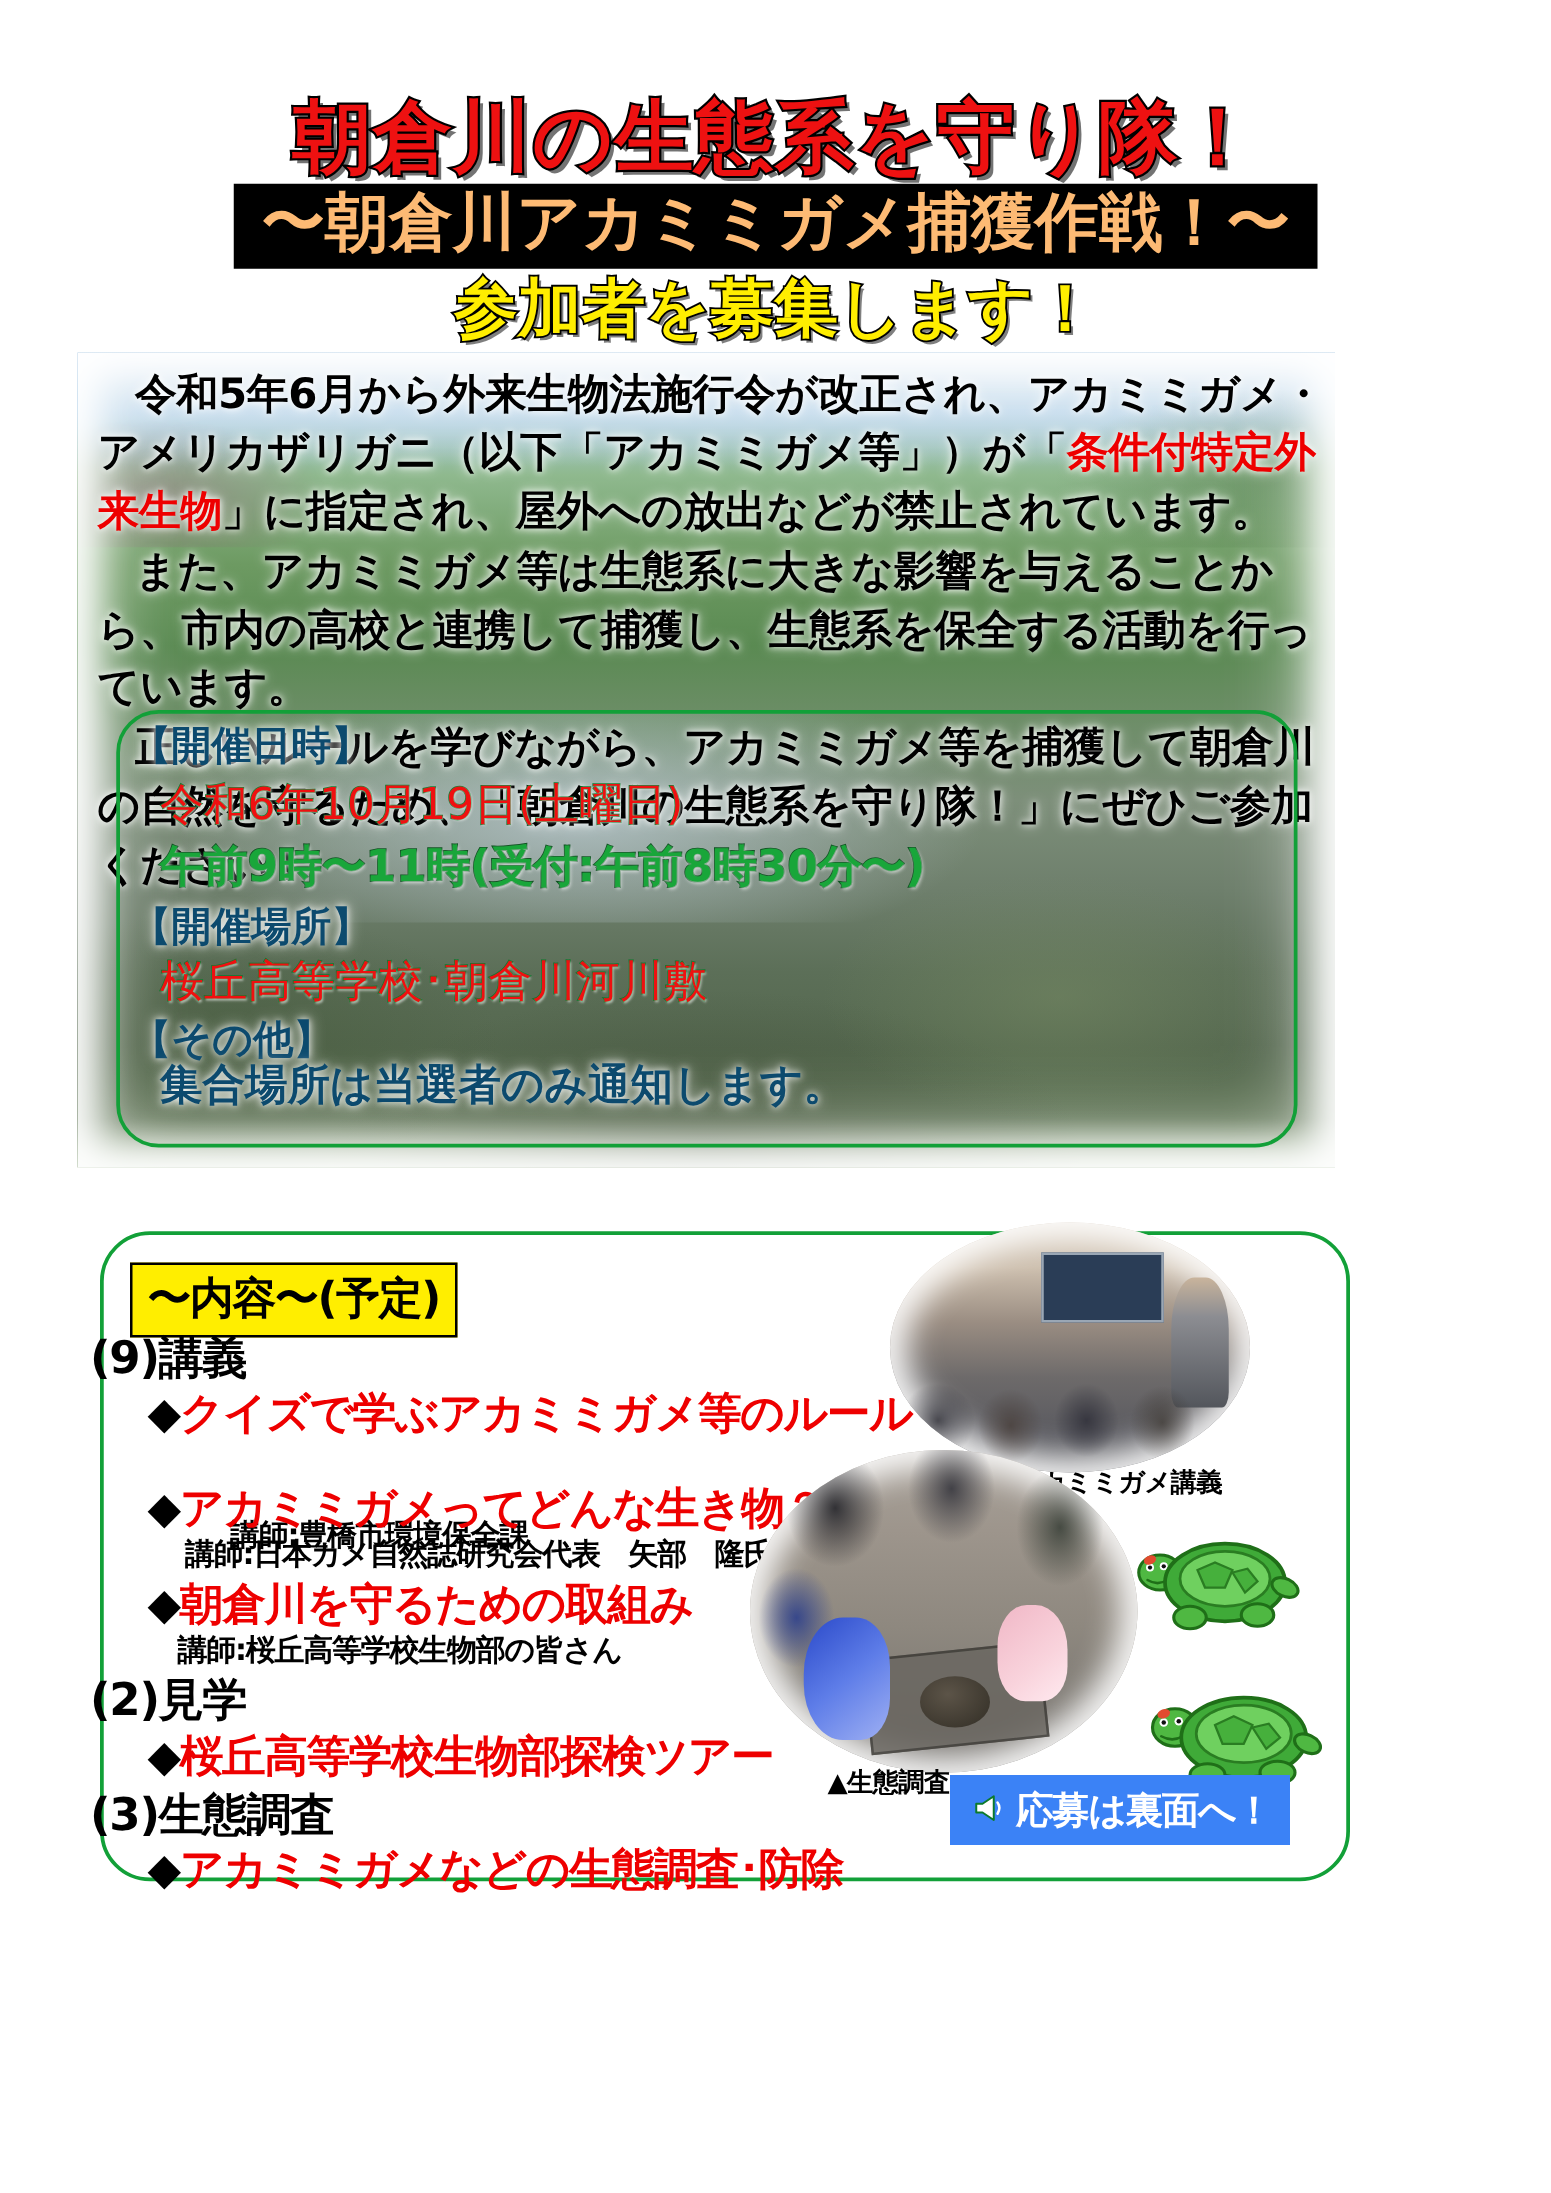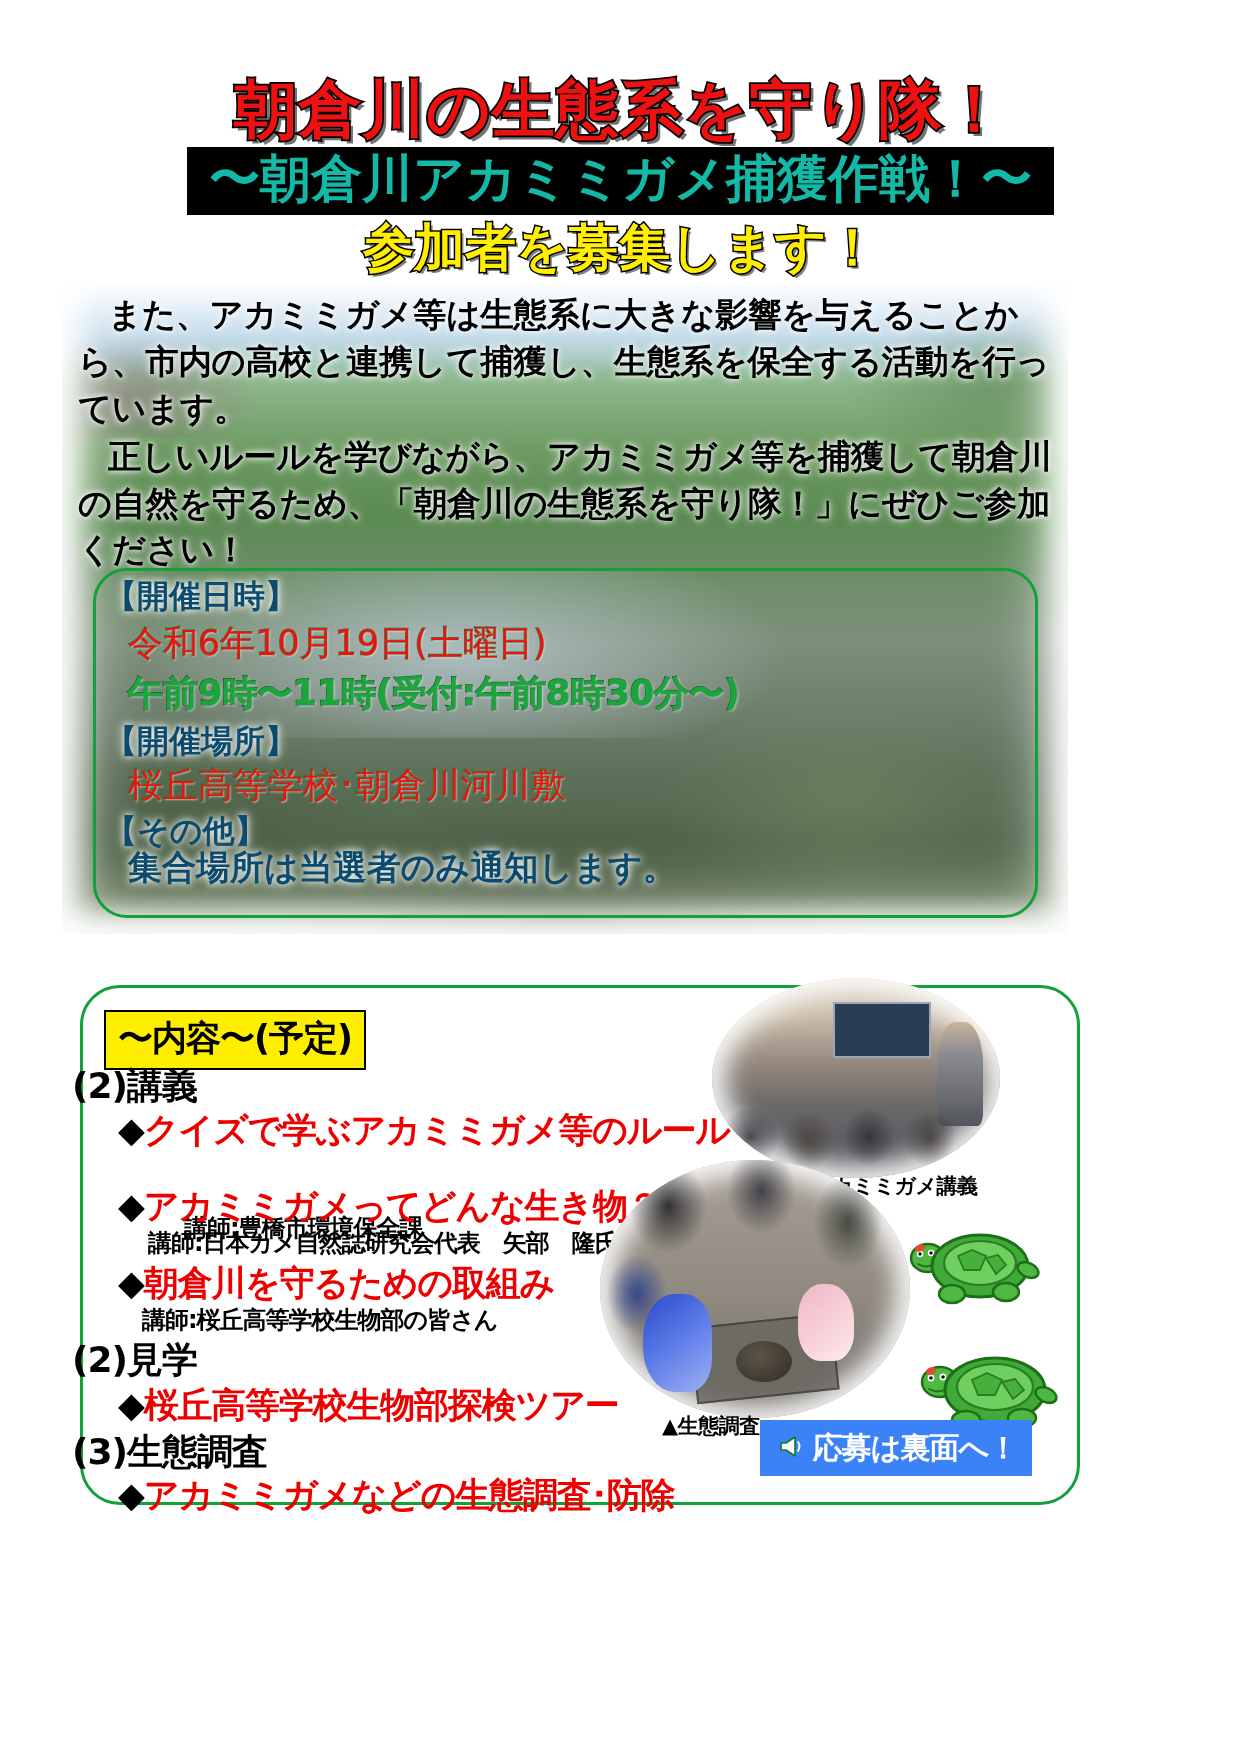--- a/index.html
+++ b/index.html
@@ -33,21 +33,21 @@
 
   .title-banner {
     display: inline-block;
     background: #000000;
     padding: 5px 22px 9px 22px;
     margin-top: 6px;
   }
   .title-line2 {
     font-size: 51px;
     font-weight: 900;
-    color: #14b8a6;
+    color: #fdba74;
     line-height: 1.05;
     -webkit-text-stroke: 2px #000;
     paint-order: stroke fill;
     white-space: nowrap;
   }
 
   .title-line3 {
     margin-top: 6px;
     font-size: 51px;
     font-weight: 900;
@@ -318,20 +318,23 @@
 
   <div class="photo-panel">
     <div class="photo-tex3"></div>
     <div class="photo-tex1"></div>
     <div class="photo-tex2"></div>
     <div class="photo-fade"></div>
   </div>
 
   <div class="body-text">
     <p>
+      <span class="indent"></span><span>令和5年6月から外来生物法施行令が改正され、アカミミガメ・アメリカザリガニ（以下「アカミミガメ等」）が「</span><span class="hl-red">条件付特定外来生物</span><span>」に指定され、屋外への放出などが禁止されています。</span>
+    </p>
+    <p>
       <span class="indent"></span><span>また、アカミミガメ等は生態系に大きな影響を与えることから、市内の高校と連携して捕獲し、生態系を保全する活動を行っています。</span>
     </p>
     <p>
       <span class="indent"></span><span>正しいルールを学びながら、アカミミガメ等を捕獲して朝倉川の自然を守るため、「朝倉川の生態系を守り隊！」にぜひご参加ください！</span>
     </p>
   </div>
 
   <div class="event-box"></div>
 
   <div class="ev-row ev-label" style="left:105px; top:555px;">【開催日時】</div>
@@ -341,21 +344,21 @@
   <div class="ev-row ev-label" style="left:105px; top:700px;">【開催場所】</div>
   <div class="ev-row ev-red" style="left:128px; top:742px;">桜丘高等学校･朝倉川河川敷</div>
 
   <div class="ev-row ev-label" style="left:105px; top:790px;">【その他】</div>
   <div class="ev-row ev-label" style="left:128px; top:825px; font-size:34px;">集合場所は当選者のみ通知します。</div>
 
   <div class="content-box"></div>
 
   <div class="content-tag">〜内容〜(予定)</div>
 
-  <div class="sec-num" style="left:72px; top:1042px;">(2)講義</div>
+  <div class="sec-num" style="left:72px; top:1042px;">(9)講義</div>
 
   <div class="bullet-row" style="left:118px; top:1087px;">
     <span class="bullet-dia">◆</span><span class="bullet-txt">クイズで学ぶアカミミガメ等のルール</span>
   </div>
   <div class="lecturer" style="left:148px; top:1192px;padding-left:36px;">講師:豊橋市環境保全課</div>
 
   <div class="bullet-row" style="left:118px; top:1163px;">
     <span class="bullet-dia">◆</span><span class="bullet-txt">アカミミガメってどんな生き物？</span>
   </div>
   <div class="lecturer" style="left:148px; top:1207px;">講師:日本カメ自然誌研究会代表　矢部　隆氏</div>

